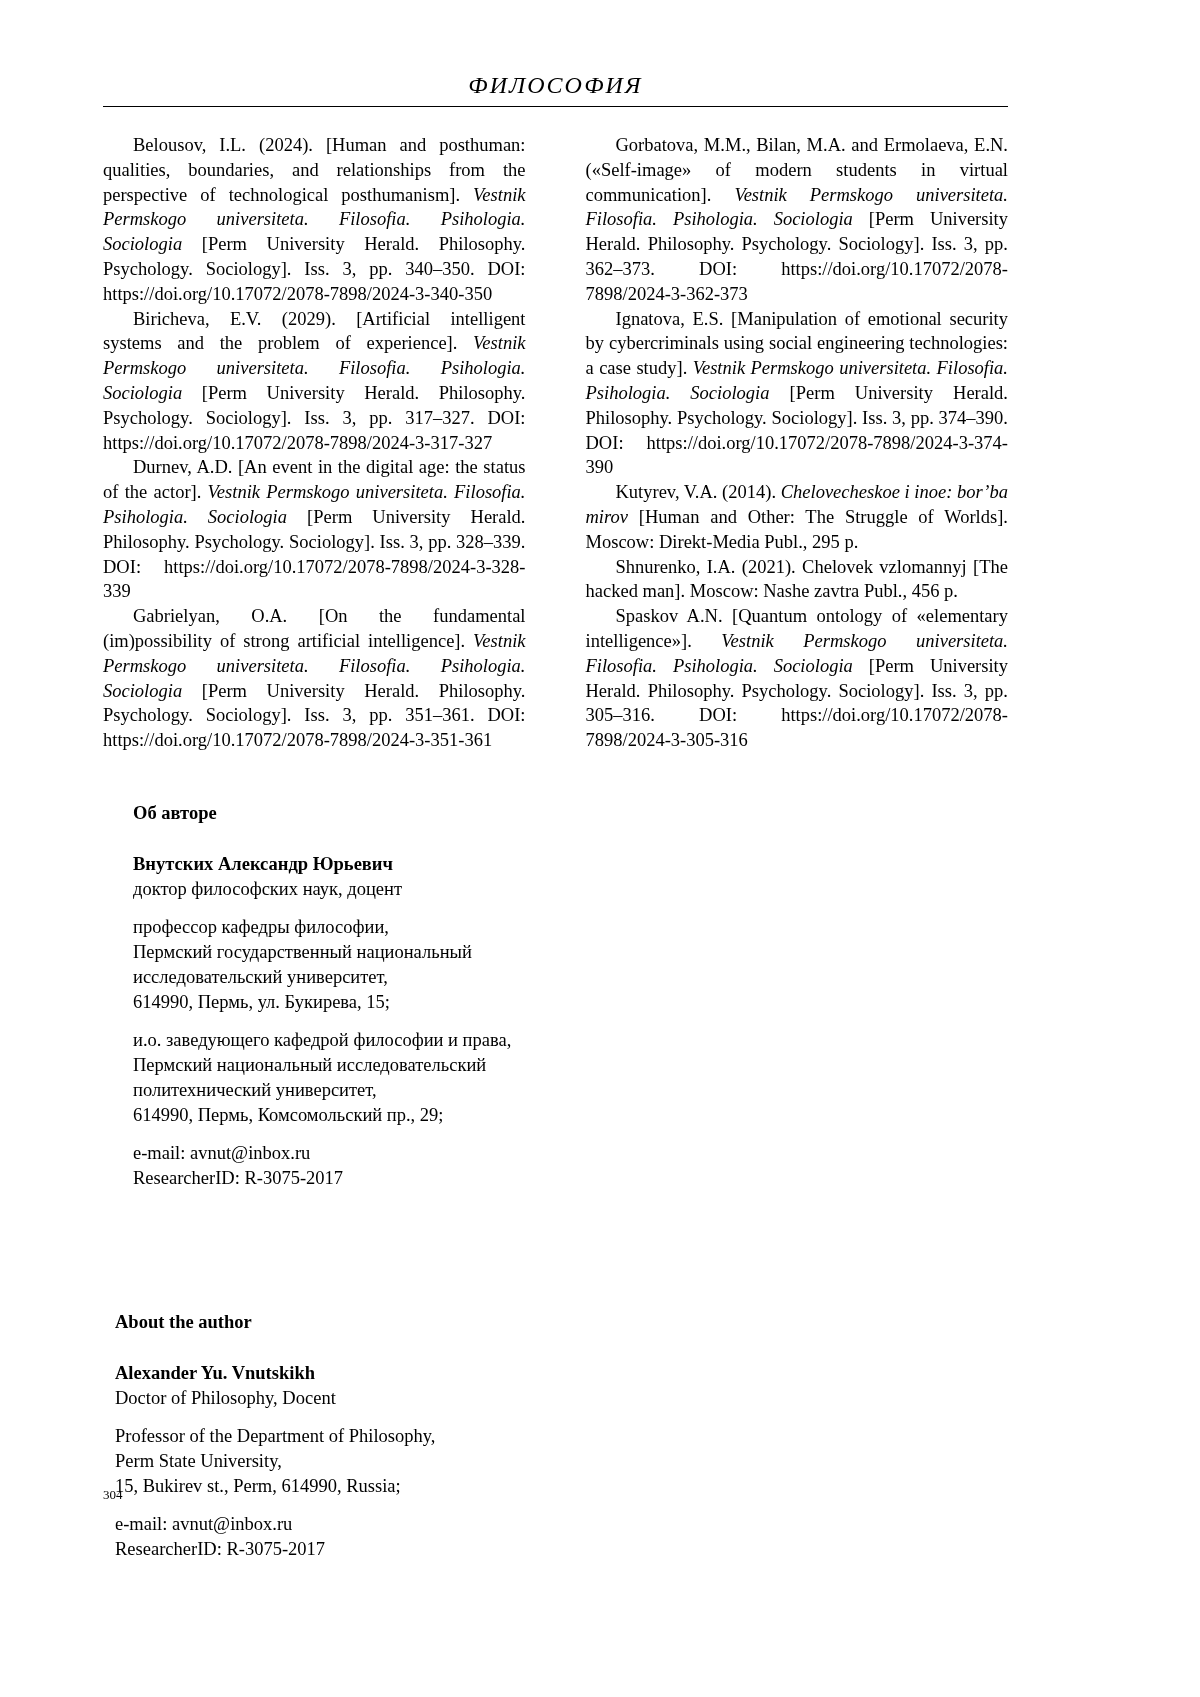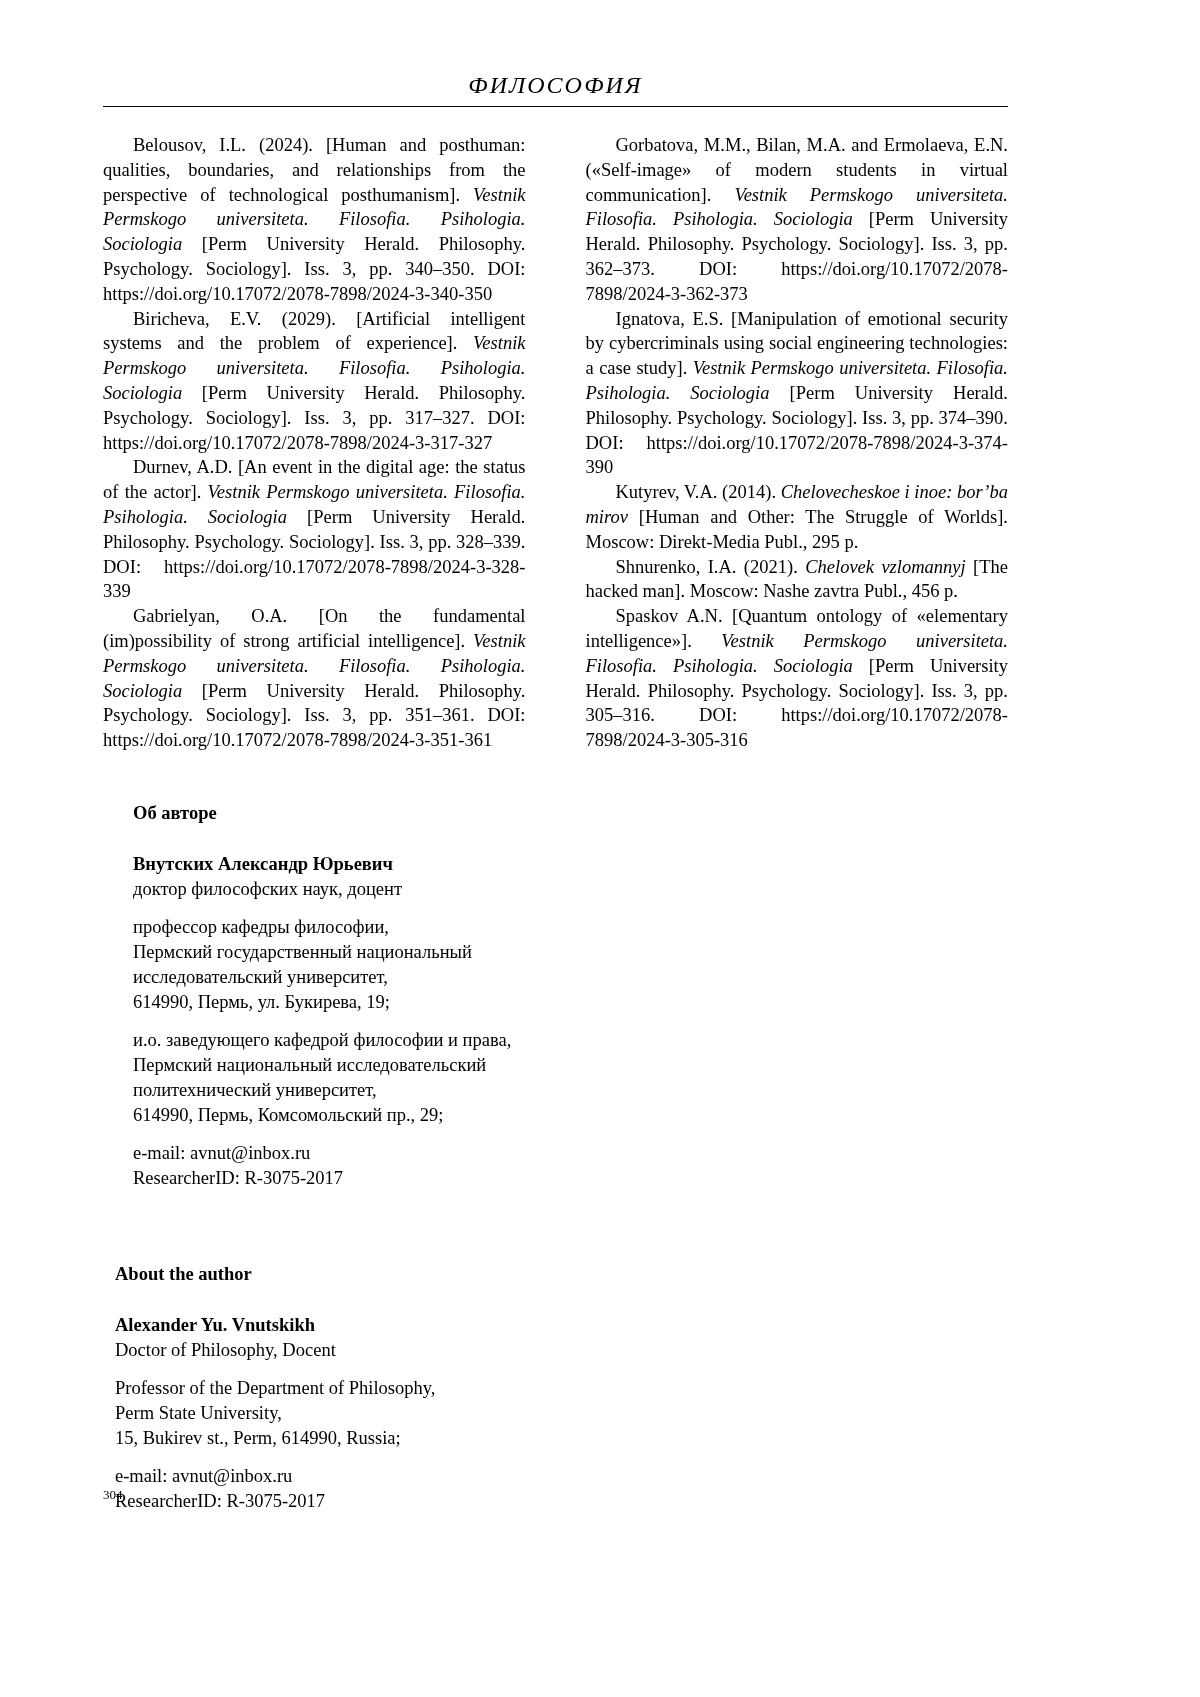--- a/index.html
+++ b/index.html
@@ -48,21 +48,21 @@
   }
   .about {
     display: flex;
     gap: 58px;
     margin-top: 48px;
     font-size: 18.5px;
     line-height: 25px;
     flex-direction: column;
   }
   .about-ru { padding-left: 30px; }
-  .about-en { padding-left: 12px; }
+  .about-en { padding-left: 12px; margin-top: 48px; }
   .about-heading {
     font-weight: bold;
     margin-bottom: 26px;
   }
   .about-block { margin-bottom: 13px; }
   .author-name { font-weight: bold; }
   .pre { white-space: pre-line; }
   .page-number {
     position: absolute;
     left: 0;
@@ -82,37 +82,37 @@
     <div class="col" id="refs-left">
         <p class="ref"><span>Belousov, I.L. (2024). [Human and posthuman: qualities, boundaries, and relationships from the perspective of technological posthumanism]. </span><span style="font-style: italic;">Vestnik Permskogo universiteta. Filosofia. Psihologia. Sociologia</span><span> [Perm University Herald. Philosophy. Psychology. Sociology]. Iss. 3, pp. 340–350. DOI: https://doi.org/10.17072/2078-7898/2024-3-340-350</span></p>
         <p class="ref"><span>Biricheva, E.V. (2029). [Artificial intelligent systems and the problem of experience]. </span><span style="font-style: italic;">Vestnik Permskogo universiteta. Filosofia. Psihologia. Sociologia</span><span> [Perm University Herald. Philosophy. Psychology. Sociology]. Iss. 3, pp. 317–327. DOI: https://doi.org/10.17072/2078-7898/2024-3-317-327</span></p>
         <p class="ref"><span>Durnev, A.D. [An event in the digital age: the status of the actor]. </span><span style="font-style: italic;">Vestnik Permskogo universiteta. Filosofia. Psihologia. Sociologia</span><span> [Perm University Herald. Philosophy. Psychology. Sociology]. Iss. 3, pp. 328–339. DOI: https://doi.org/10.17072/2078-7898/2024-3-328-339</span></p>
         <p class="ref"><span>Gabrielyan, O.A. [On the fundamental (im)possibility of strong artificial intelligence]. </span><span style="font-style: italic;">Vestnik Permskogo universiteta. Filosofia. Psihologia. Sociologia</span><span> [Perm University Herald. Philosophy. Psychology. Sociology]. Iss. 3, pp. 351–361. DOI: https://doi.org/10.17072/2078-7898/2024-3-351-361</span></p>
       </div>
     <div class="col" id="refs-right">
         <p class="ref"><span>Gorbatova, M.M., Bilan, M.A. and Ermolaeva, E.N. («Self-image» of modern students in virtual communication]. </span><span style="font-style: italic;">Vestnik Permskogo universiteta. Filosofia. Psihologia. Sociologia</span><span> [Perm University Herald. Philosophy. Psychology. Sociology]. Iss. 3, pp. 362–373. DOI: https://doi.org/10.17072/2078-7898/2024-3-362-373</span></p>
         <p class="ref"><span>Ignatova, E.S. [Manipulation of emotional security by cybercriminals using social engineering technologies: a case study]. </span><span style="font-style: italic;">Vestnik Permskogo universiteta. Filosofia. Psihologia. Sociologia</span><span> [Perm University Herald. Philosophy. Psychology. Sociology]. Iss. 3, pp. 374–390. DOI: https://doi.org/10.17072/2078-7898/2024-3-374-390</span></p>
         <p class="ref"><span>Kutyrev, V.A. (2014). </span><span style="font-style: italic;">Chelovecheskoe i inoe: bor’ba mirov</span><span> [Human and Other: The Struggle of Worlds]. Moscow: Direkt-Media Publ., 295 p.</span></p>
-        <p class="ref"><span>Shnurenko, I.A. (2021). </span><span style="font-style: italic;">Chelovek vzlomannyj</span><span> [The hacked man]. Moscow: Nashe zavtra Publ., 456 p.</span></p>
+        <p class="ref"><span>Shnurenko, I.A. (2021). </span><span style="">Chelovek vzlomannyj</span><span> [The hacked man]. Moscow: Nashe zavtra Publ., 456 p.</span></p>
         <p class="ref"><span>Spaskov A.N. [Quantum ontology of «elementary intelligence»]. </span><span style="font-style: italic;">Vestnik Permskogo universiteta. Filosofia. Psihologia. Sociologia</span><span> [Perm University Herald. Philosophy. Psychology. Sociology]. Iss. 3, pp. 305–316. DOI: https://doi.org/10.17072/2078-7898/2024-3-305-316</span></p>
       </div>
   </div>
 
   <div class="about">
 
     <div class="col about-ru">
       <div class="about-heading">Об авторе</div>
       <div class="about-block">
         <div class="author-name">Внутских Александр Юрьевич</div>
         <div>доктор философских наук, доцент</div>
       </div>
       <div class="about-block pre">профессор кафедры философии,
 Пермский государственный национальный
 исследовательский университет,
-614990, Пермь, ул. Букирева, 19;</div>
+614990, Пермь, ул. Букирева, 15;</div>
       <div class="about-block pre">и.о. заведующего кафедрой философии и права,
 Пермский национальный исследовательский
 политехнический университет,
 614990, Пермь, Комсомольский пр., 29;</div>
       <div class="about-block pre">e-mail: avnut@inbox.ru
 ResearcherID: R-3075-2017</div>
     </div>
 
     <div class="col about-en">
       <div class="about-heading">About the author</div>

